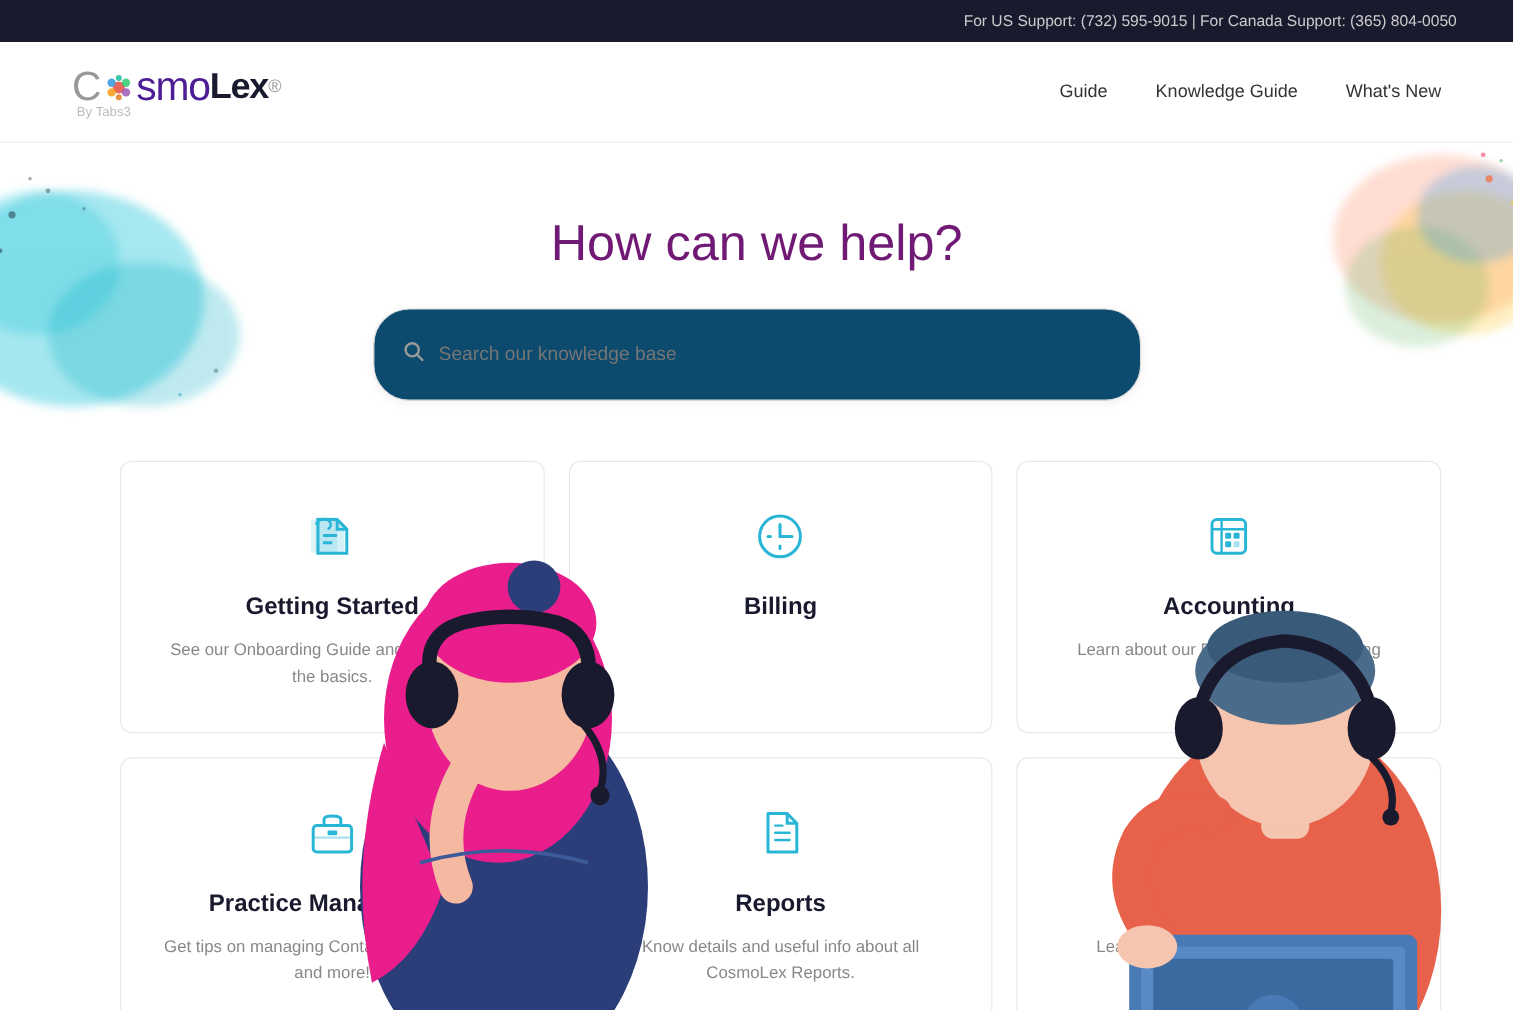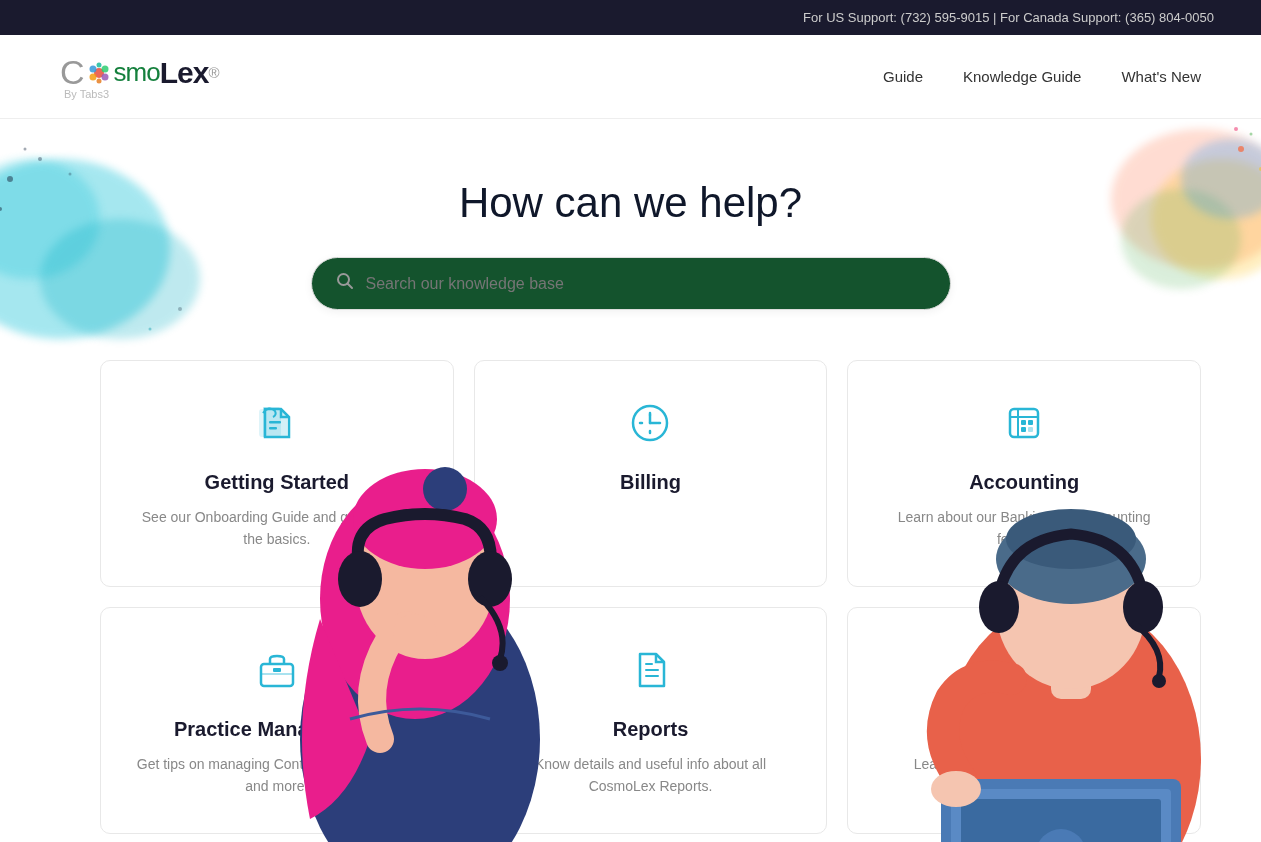--- a/index.html
+++ b/index.html
@@ -75,34 +75,34 @@
 
     .content-center {
       position: relative;
       z-index: 2;
       text-align: center;
     }
 
     .hero-title {
       font-size: 42px;
       font-weight: 500;
-      color: #0f172a;
+      color: #701a75;
       margin-bottom: 30px;
     }
 
     
     .search-bar {
       display: flex;
       align-items: center;
       width: 640px;
       margin: 0 auto 50px;
       border: 1.5px solid #ddd;
       border-radius: 30px;
-      padding: 14px 24px;
-      background: #14532d;
+      padding: 26px 24px;
+      background: #0c4a6e;
       box-shadow: 0 2px 8px rgba(0,0,0,0.06);
     }
 
     .search-icon {
       color: #888;
       font-size: 18px;
       margin-right: 12px;
     }
 
     .search-bar input {
@@ -194,21 +194,21 @@
 
       <svg class="cosmo-svg" width="28" height="28" viewBox="0 0 28 28">
         <circle cx="14" cy="14" r="5" fill="#e74c3c" opacity="0.85"></circle>
         <circle cx="8" cy="10" r="3.5" fill="#3498db" opacity="0.85"></circle>
         <circle cx="20" cy="10" r="3.5" fill="#2ecc71" opacity="0.85"></circle>
         <circle cx="8" cy="18" r="3.5" fill="#f39c12" opacity="0.85"></circle>
         <circle cx="20" cy="18" r="3.5" fill="#9b59b6" opacity="0.85"></circle>
         <circle cx="14" cy="6" r="2.5" fill="#1abc9c" opacity="0.85"></circle>
         <circle cx="14" cy="22" r="2.5" fill="#e67e22" opacity="0.85"></circle>
       </svg>
-      <span style="font-size:26px; font-weight:300; color:#15803d; letter-spacing:-1px;">smo</span>
+      <span style="font-size:34px; font-weight:300; color:#4c1d95; letter-spacing:-1px;">smo</span>
       <span style="font-size:30px; font-weight:700; color:#1a1a2e; letter-spacing:-1px;">Lex</span>
       <span style="font-size:15px; vertical-align:super; color:#999;">®</span>
     </div>
     <div style="font-size:11px; color:#bbb; margin-left:4px; margin-top:-4px;">By Tabs3</div>
   </div>
 
   <nav>
     <a href="#">Guide</a>
     <a href="#">Knowledge Guide</a>
     <a href="#">What's New</a>

